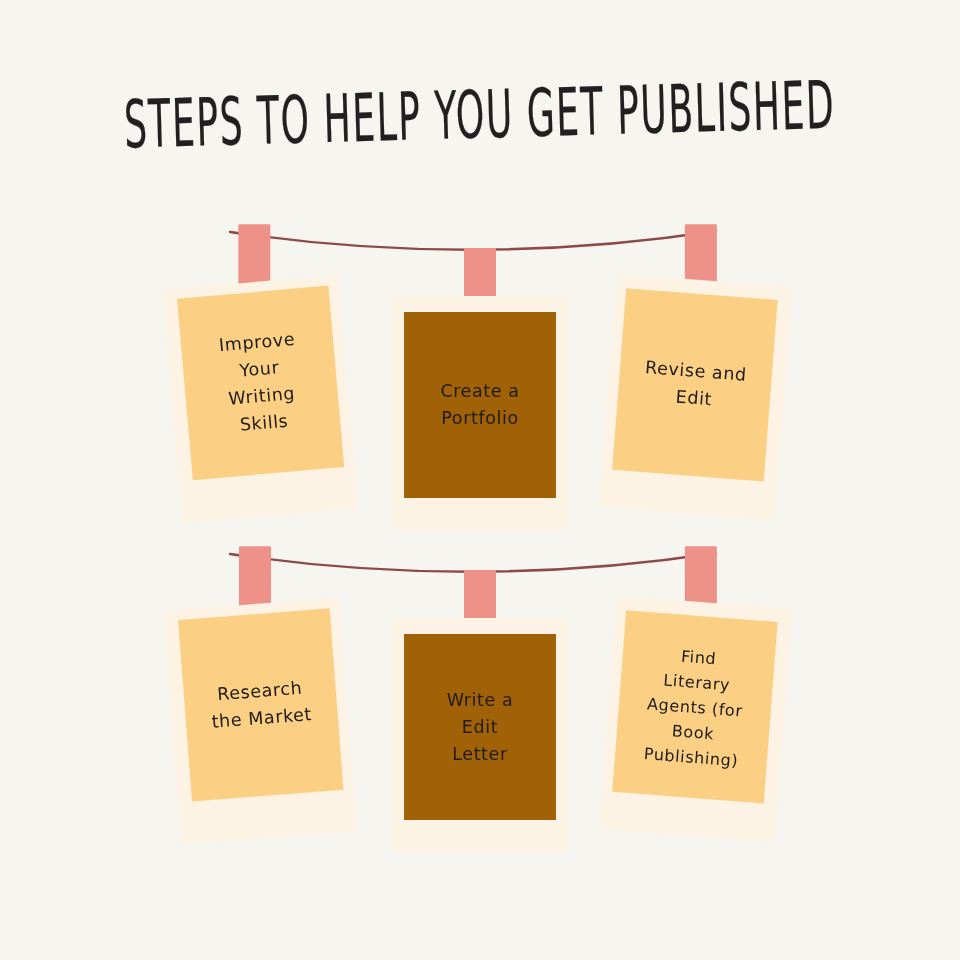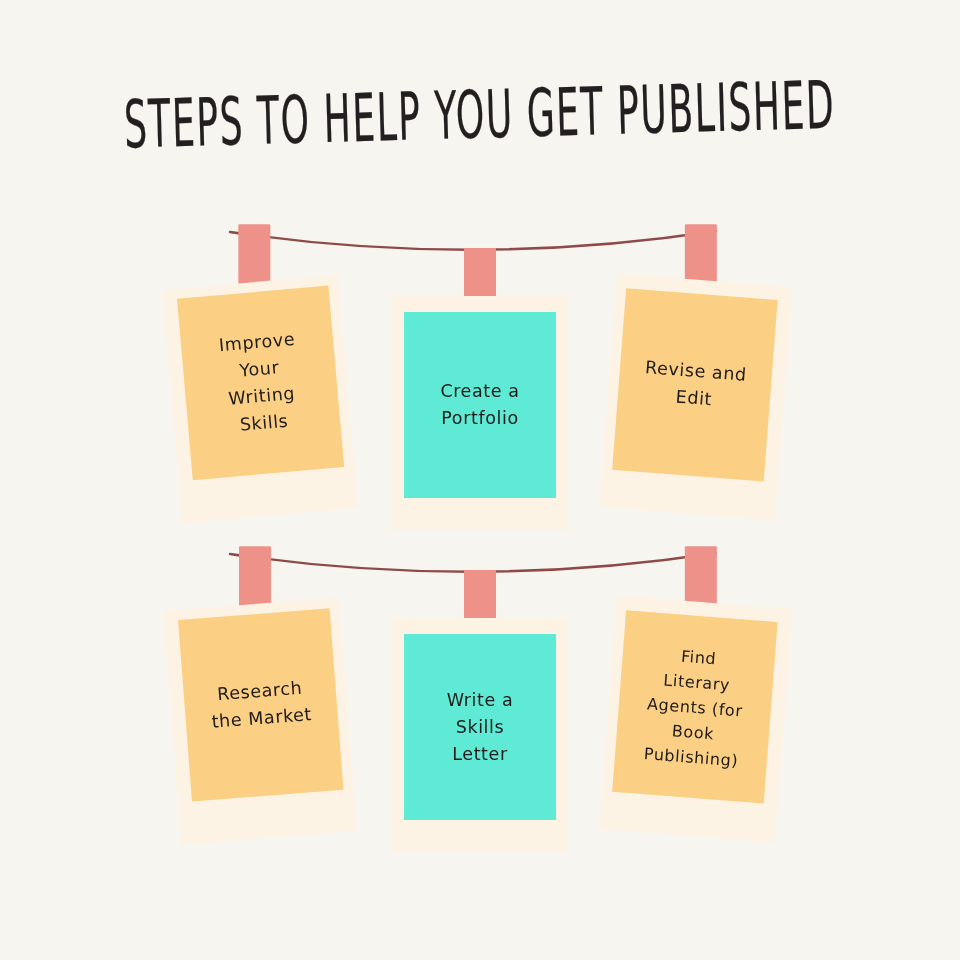--- a/index.html
+++ b/index.html
@@ -111,21 +111,21 @@
     width: 152px;
     height: 182px;
     z-index: 3;
     display: flex;
     align-items: center;
     justify-content: center;
     box-sizing: border-box;
     padding: 4px 6px;
   }
   .photo.yellow { background: #FBD085; }
-  .photo.blue   { background: #5eead4; }
+  .photo.blue   { background: #a16207; }
 
   .card-label {
     font-family: "DejaVu Sans", sans-serif;
     font-size: 17.5px;
     line-height: 27px;
     letter-spacing: 0.6px;
     color: #1E1B1A;
     text-align: center;
     white-space: pre-line;
     font-weight: 400;
@@ -223,21 +223,21 @@
         <div class="card-label">Research
 the Market</div>
       </div>
     </div>
 
     <div class="card" id="card-5">
       <div class="tape"></div>
       <div class="polaroid"></div>
       <div class="photo blue">
         <div class="card-label">Write a
-Skills
+Edit
 Letter</div>
       </div>
     </div>
 
     <div class="card" id="card-6">
       <div class="tape"></div>
       <div class="polaroid"></div>
       <div class="photo yellow">
         <div class="card-label small">Find
 Literary

